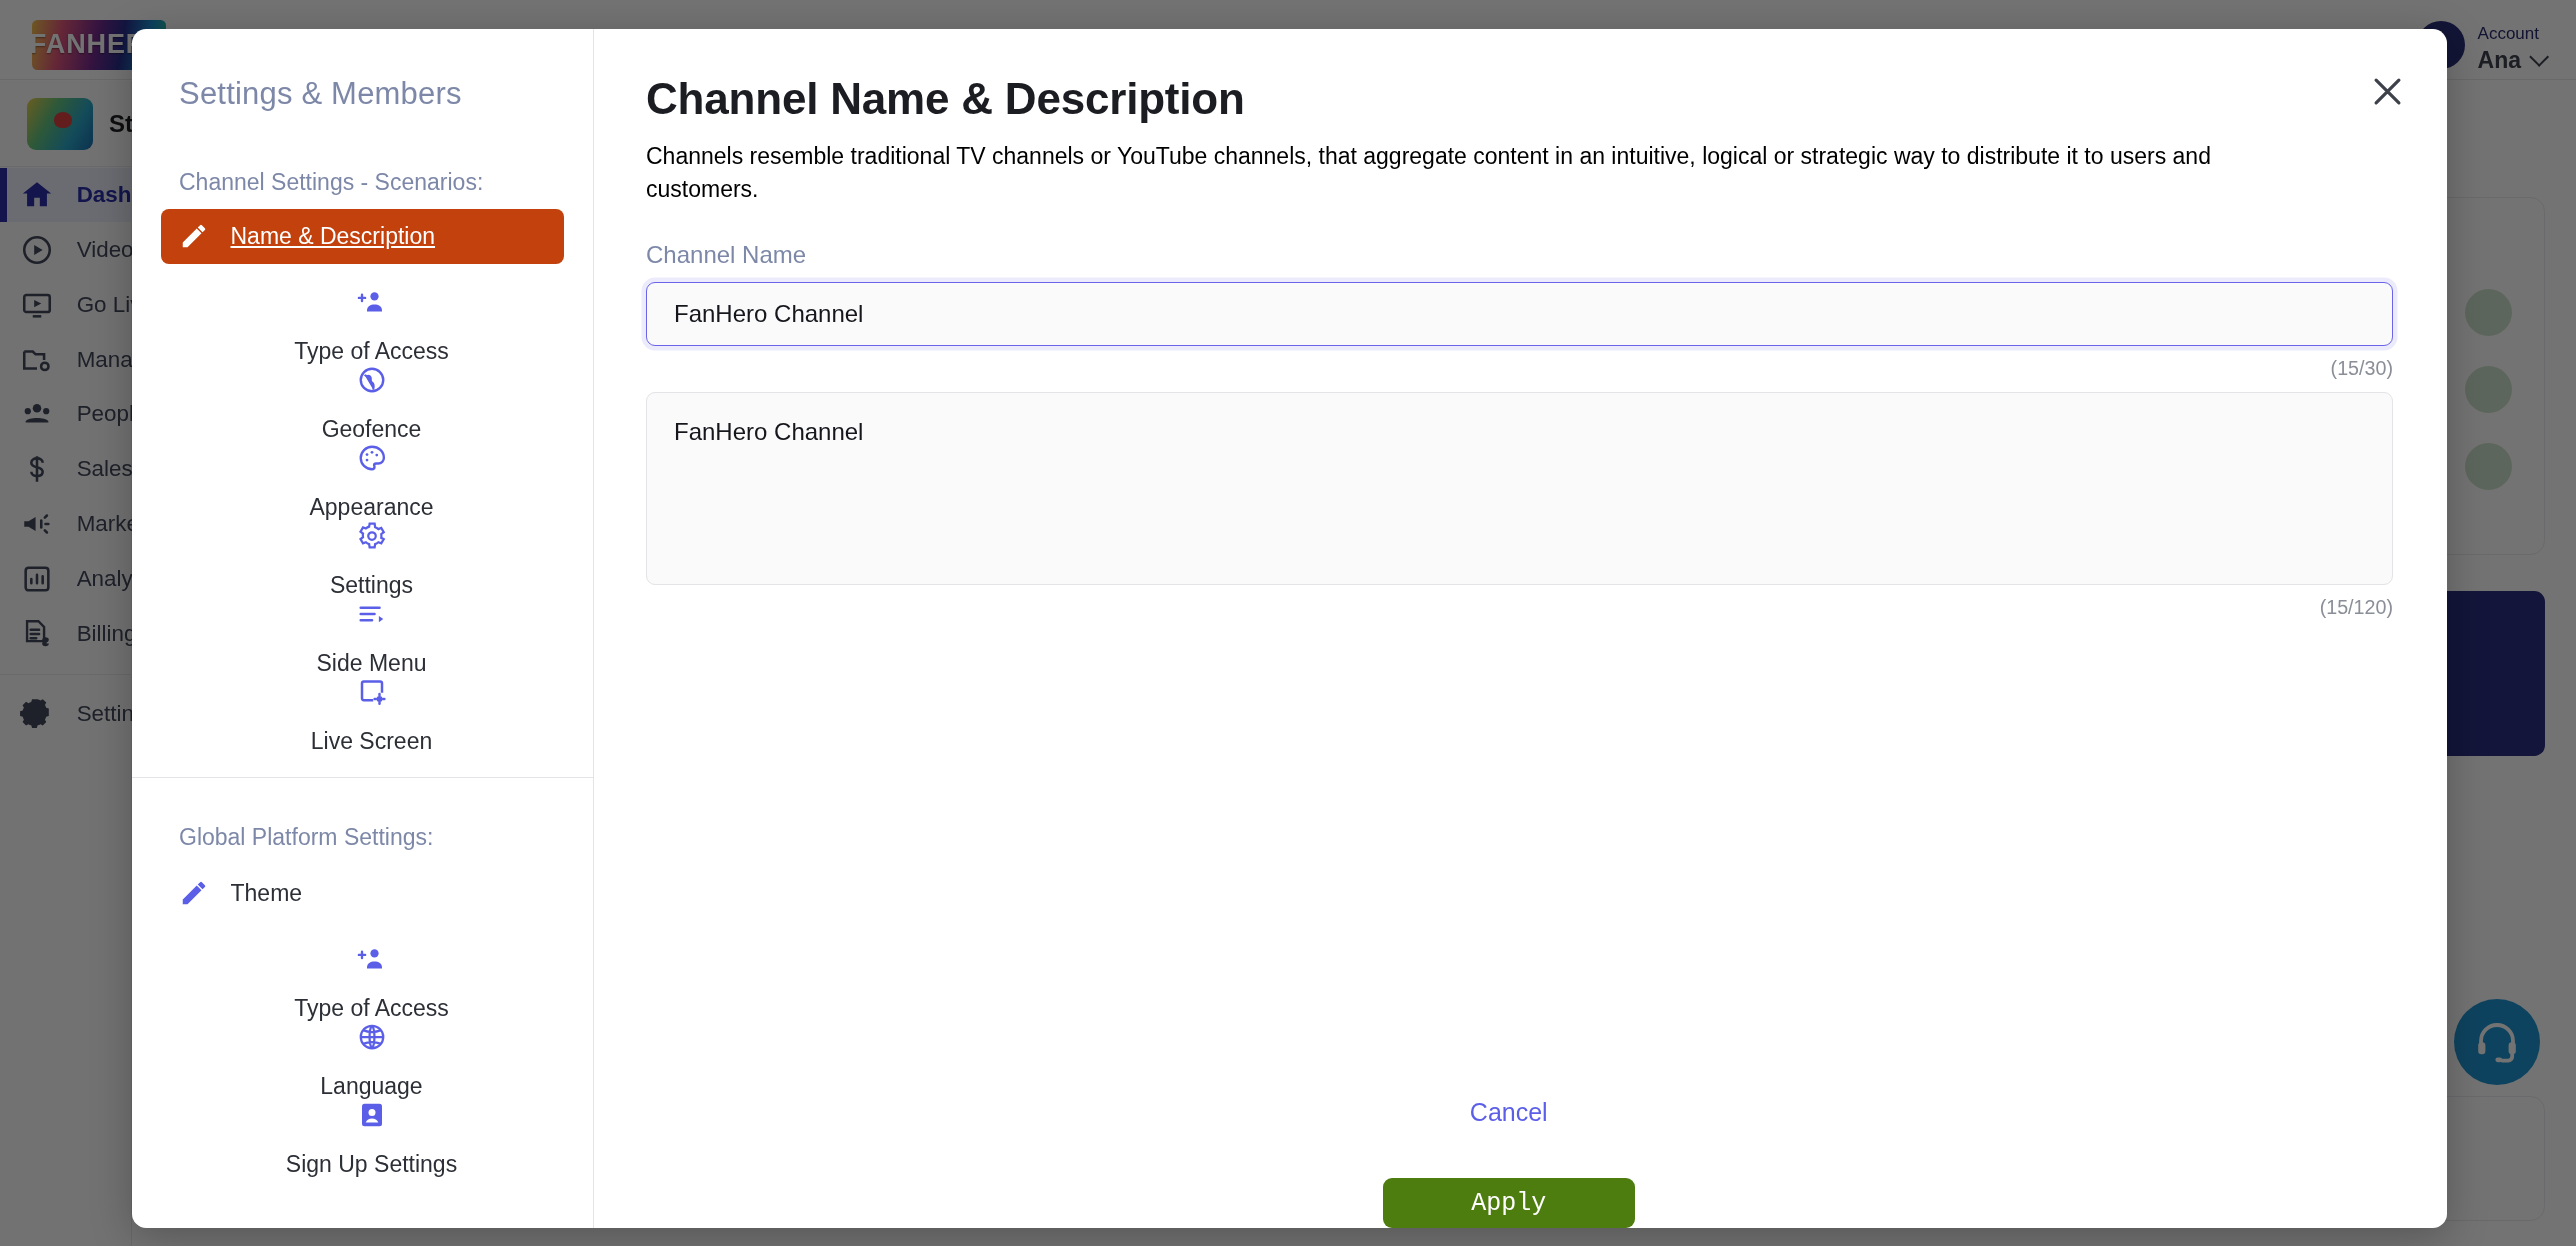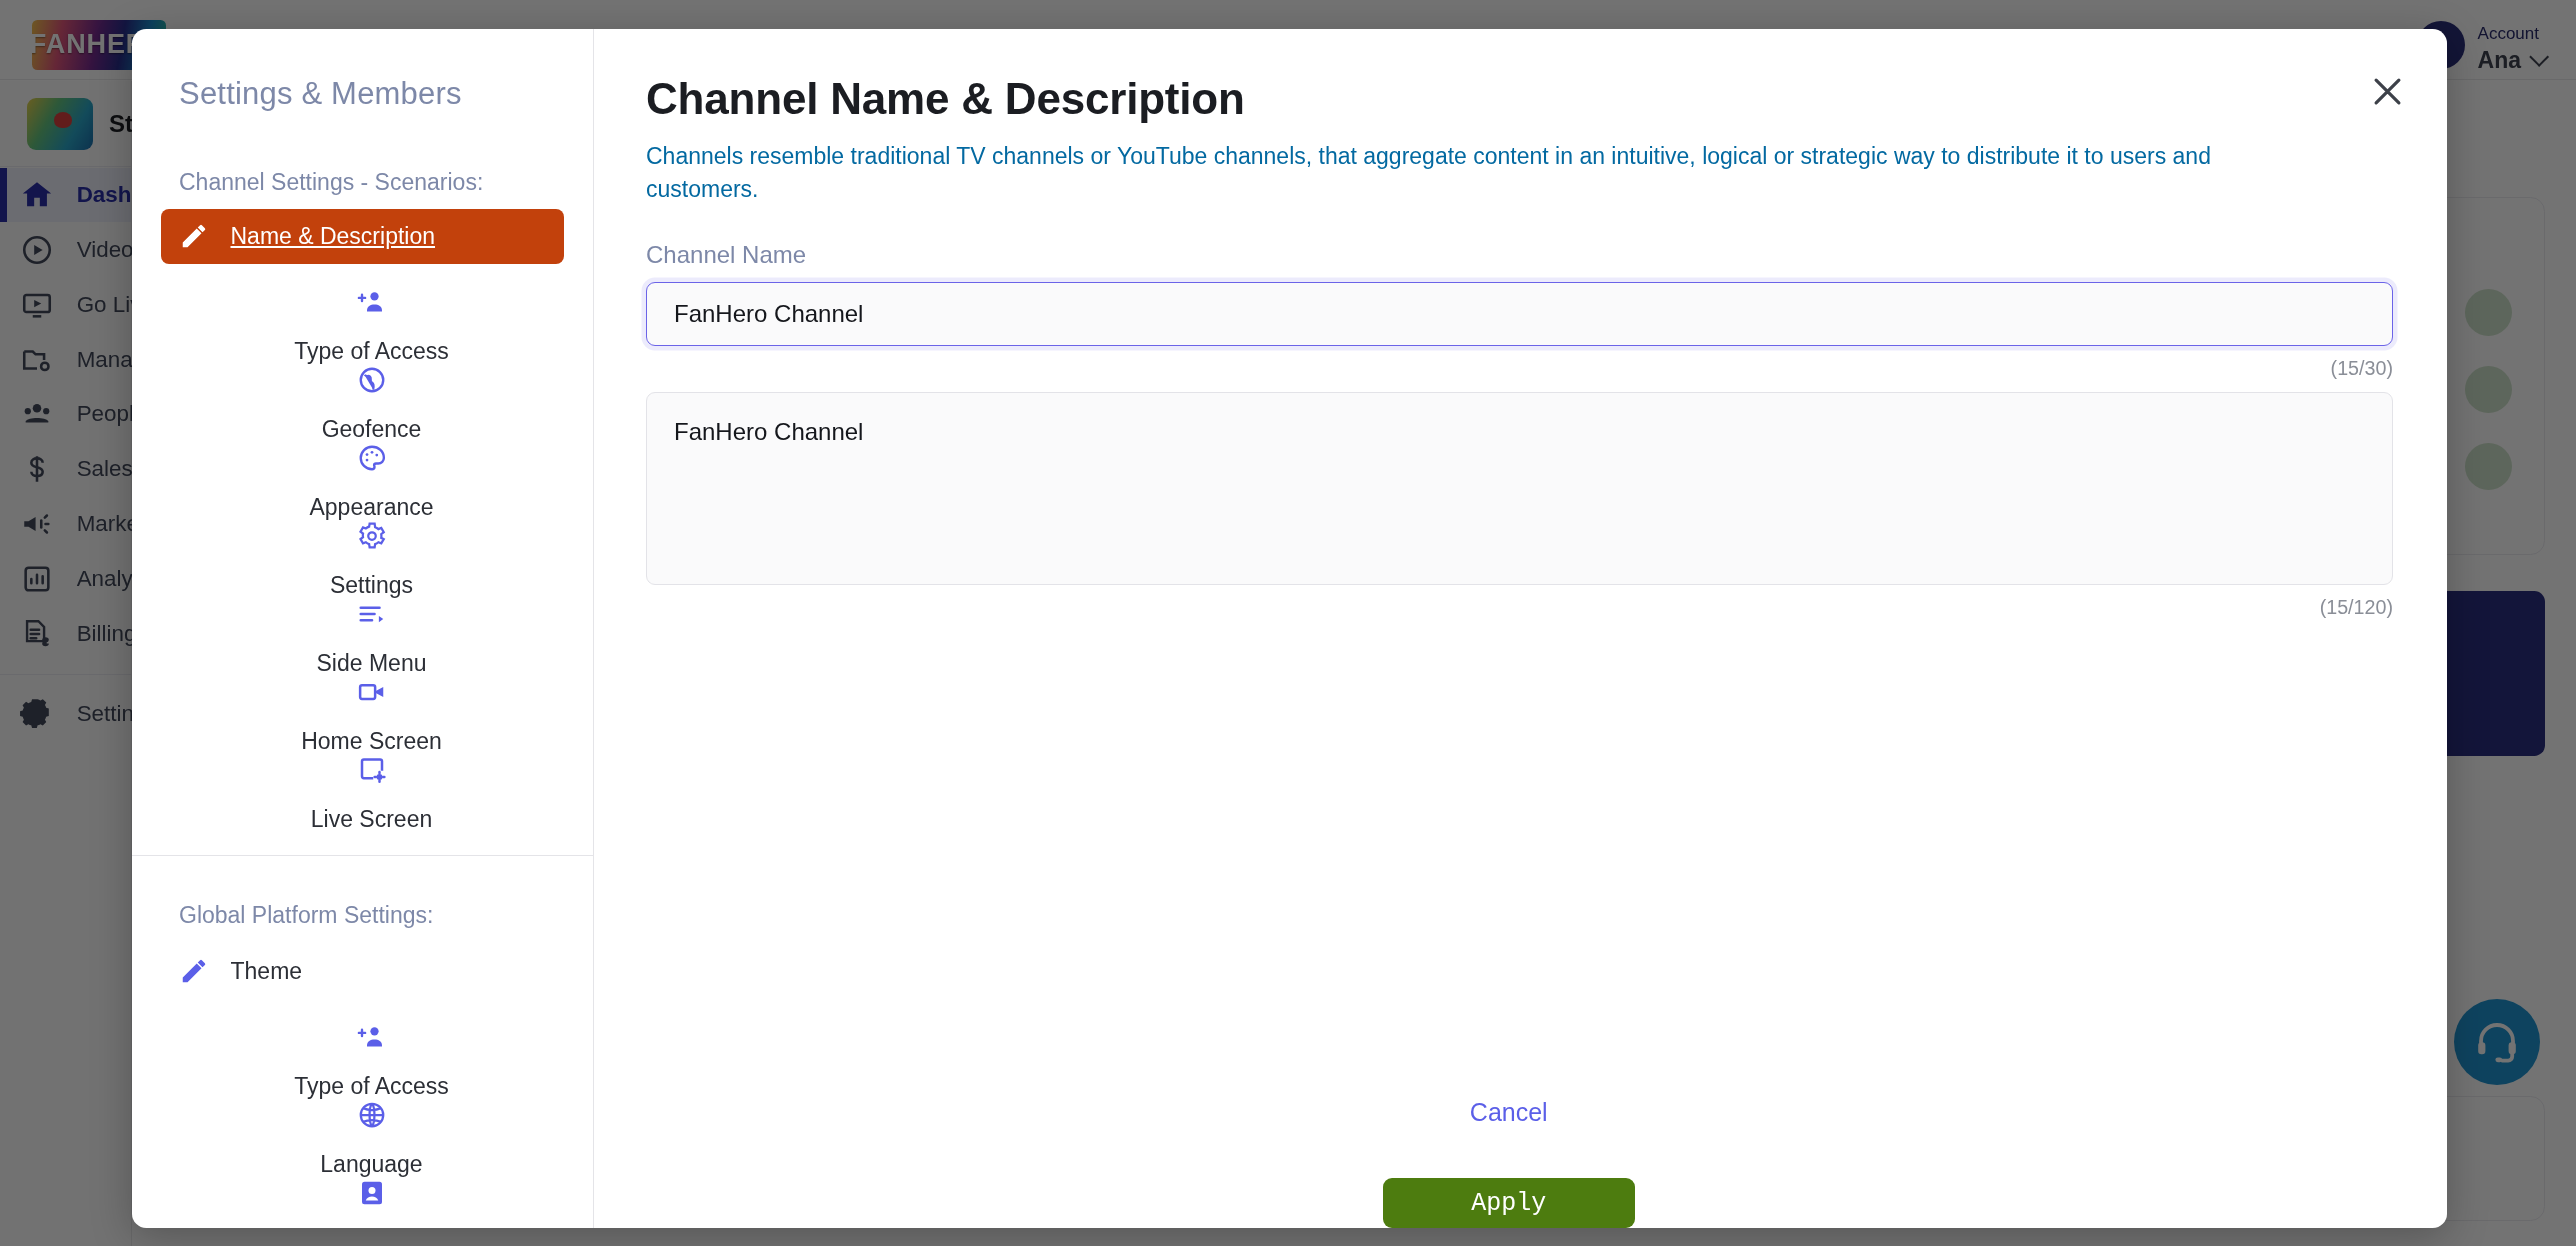--- a/index.html
+++ b/index.html
@@ -175,21 +175,21 @@
   }
   #close-btn {
     position: absolute; right: 32px; top: 36px;
     width: 55px; height: 55px; display: flex; align-items: center; justify-content: center;
     color: #3d4149;
   }
   #content-title {
     font-size: 44px; font-weight: 700; color: #1b1d22; letter-spacing: -0.2px;
   }
   #content-desc {
-    margin-top: 16px; font-size: 23px; color: #0369a1; line-height: 1.42;
+    margin-top: 16px; font-size: 23px; color: #000000; line-height: 1.42;
     max-width: 1637px;
   }
   .field-label {
     margin-top: 36px; font-size: 24px; color: #7d88a8;
   }
   #channel-name-input {
     margin-top: 12.5px; height: 64px; width: 100%;
     border: 1.8px solid #6b63e8; border-radius: 9px;
     background: #fafafb;
     display: flex; align-items: center;
@@ -444,29 +444,20 @@
     <div class="menu-item">
       <span class="menu-icon">
         <svg viewBox="0 0 24 24" fill="none" stroke="currentColor" stroke-width="2.1" stroke-linecap="round">
             <path d="M3 7h15M3 12h11M3 17h9"></path>
             <path d="M17.5 13.5 21 16l-3.5 2.5z" fill="currentColor" stroke="none"></path>
           </svg>
       </span>
       <span>Side Menu</span>
     </div>
 
-    <div class="menu-item">
-      <span class="menu-icon">
-        <svg viewBox="0 0 24 24" fill="none" stroke="currentColor" stroke-width="2">
-            <rect x="2.5" y="6.5" width="12" height="11" rx="1.5"></rect>
-            <path d="M15 11.2 21 8v8l-6-3.2z" fill="currentColor" stroke="none"></path>
-          </svg>
-      </span>
-      <span>Home Screen</span>
-    </div>
 
     <div class="menu-item">
       <span class="menu-icon">
         <svg viewBox="0 0 24 24" fill="none" stroke="currentColor" stroke-width="2">
             <path d="M20 12.5V5a1.5 1.5 0 0 0-1.5-1.5h-13A1.5 1.5 0 0 0 4 5v12a1.5 1.5 0 0 0 1.5 1.5H13"></path>
             <circle cx="18" cy="17.5" r="2.4" fill="currentColor" stroke="none"></circle>
             <path d="M18 13.6v1M18 20.4v1M14.1 17.5h1M20.9 17.5h1" stroke-linecap="round"></path>
           </svg>
       </span>
       <span>Live Screen</span>

